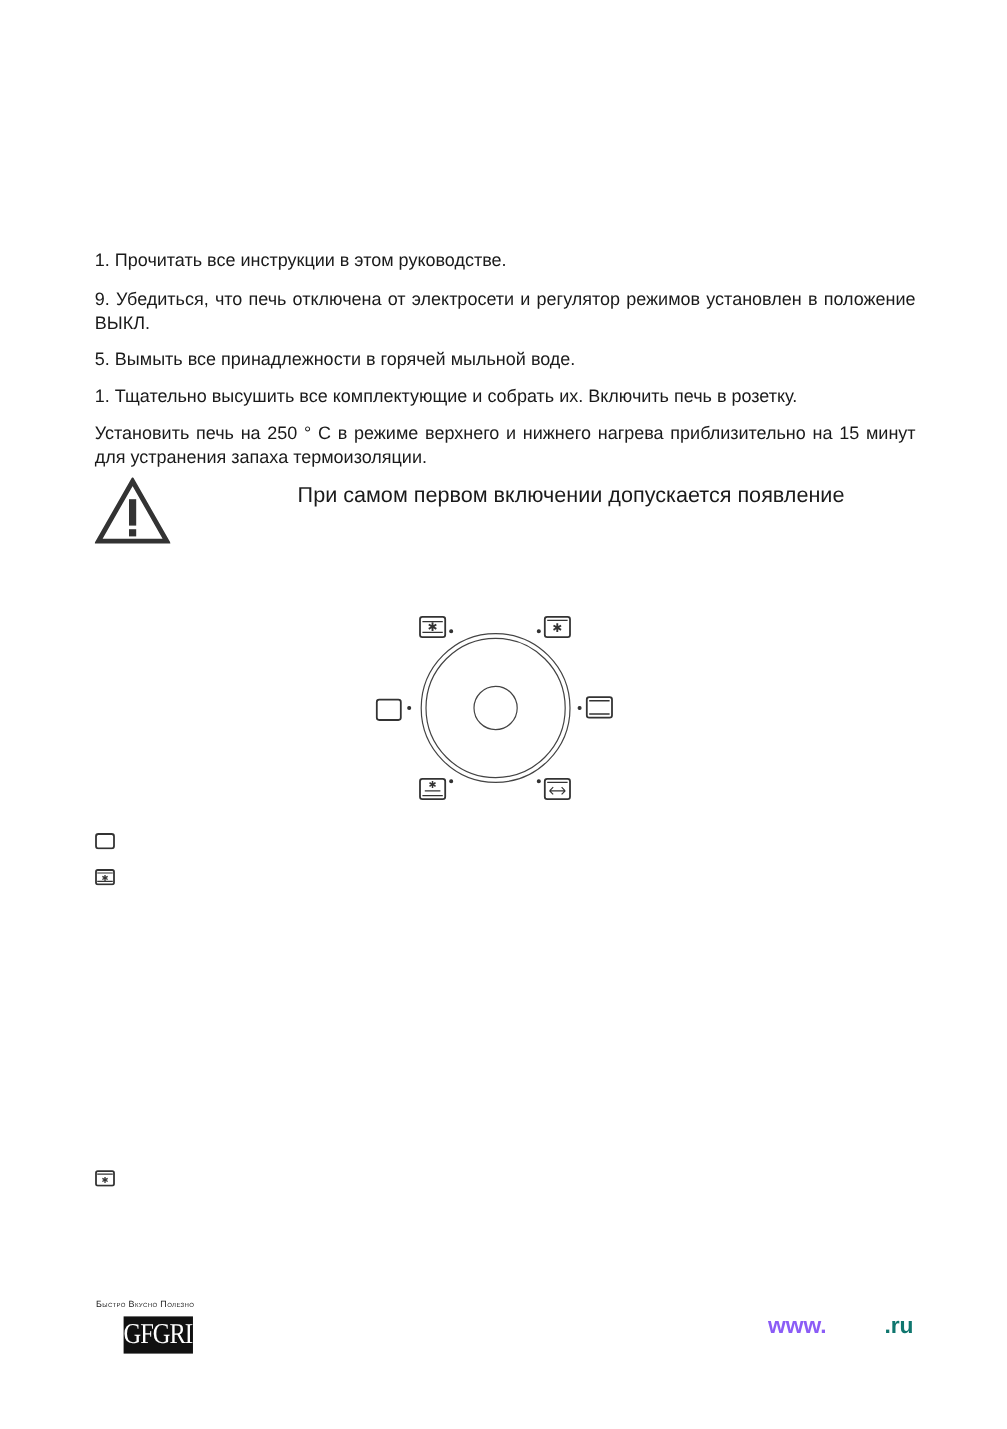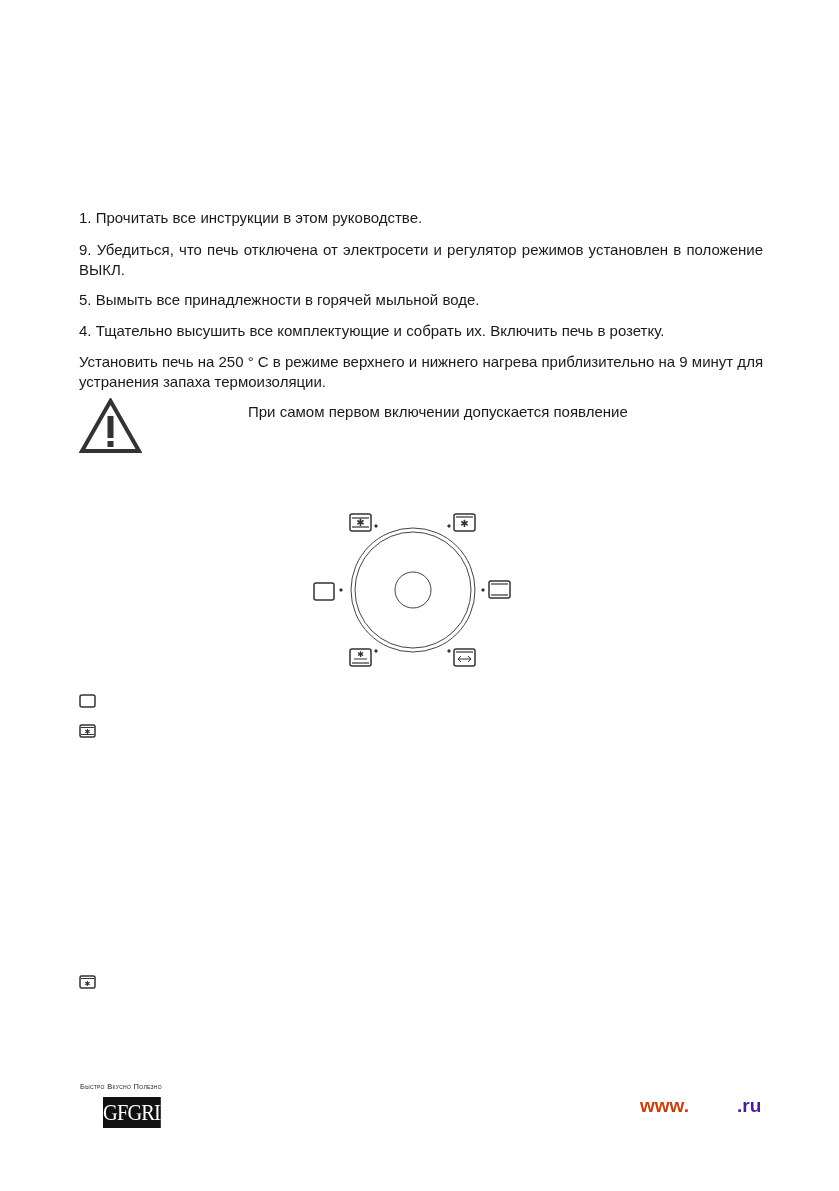--- a/index.html
+++ b/index.html
@@ -1,35 +1,35 @@
 <!DOCTYPE html>
 <html><head>
 <meta charset="utf-8">
 <style>
   html, body { margin:0; padding:0; background:#fff; }
   body { width:839px; height:1191px; position:relative; font-family:"Liberation Sans", sans-serif; color:#1a1a1a; overflow:hidden; }
   .para { position:absolute; left:79px; width:684px; font-size:15px; line-height:20px; text-align:justify; }
   .para.j { text-align-last:left; }
   .warn-icon { position:absolute; left:79px; top:398px; width:63px; height:56px; }
-  .warn-text { position:absolute; left:248px; top:402px; font-size:15px; line-height:20px; }
+  .warn-text { position:absolute; left:248px; top:402px; font-size:18px; line-height:20px; }
   .dial { position:absolute; left:312px; top:508px; width:210px; height:172px; }
   .legend-icon { position:absolute; left:79px; width:17px; height:14px; }
   .slogan { position:absolute; left:80px; top:1082px; font-size:7.5px; font-weight:normal; letter-spacing:0.3px; font-variant:small-caps; }
   .logo { position:absolute; left:103px; top:1097px; width:68px; height:31px; background:#111; color:#fff; font-family:"Liberation Serif", serif; font-size:24px; line-height:31px; text-align:center; letter-spacing:-1px; transform:scaleX(0.85); transform-origin:left; }
-  .www { position:absolute; left:640px; top:1095px; font-size:19px; font-weight:bold; color:#c2410c; }
-  .ru { position:absolute; left:737px; top:1095px; font-size:19px; font-weight:bold; color:#4c1d95; }
+  .www { position:absolute; left:640px; top:1095px; font-size:19px; font-weight:bold; color:#8b5cf6; }
+  .ru { position:absolute; left:737px; top:1095px; font-size:19px; font-weight:bold; color:#0f766e; }
 </style>
 </head>
 <body>
 
 <div class="para" style="top:208px;">1. Прочитать все инструкции в этом руководстве.</div>
 <div class="para j" style="top:240px;">9. Убедиться, что печь отключена от электросети и регулятор режимов установлен в положение ВЫКЛ.</div>
 <div class="para" style="top:290px;">5. Вымыть все принадлежности в горячей мыльной воде.</div>
-<div class="para" style="top:321px;">4. Тщательно высушить все комплектующие и собрать их. Включить печь в розетку.</div>
-<div class="para j" style="top:352px;">Установить печь на 250 ° С в режиме верхнего и нижнего нагрева приблизительно на 9 минут для устранения запаха термоизоляции.</div>
+<div class="para" style="top:321px;">1. Тщательно высушить все комплектующие и собрать их. Включить печь в розетку.</div>
+<div class="para j" style="top:352px;">Установить печь на 250 ° С в режиме верхнего и нижнего нагрева приблизительно на 15 минут для устранения запаха термоизоляции.</div>
 
 <svg class="warn-icon" viewBox="0 0 63 56">
   <path d="M31.5 3 L60 53 L3 53 Z" fill="none" stroke="#333" stroke-width="4" stroke-linejoin="miter"></path>
   <rect x="28.5" y="18" width="6" height="22" fill="#333"></rect>
   <rect x="28.5" y="43" width="6" height="6" fill="#333"></rect>
 </svg>
 <div class="warn-text">При самом первом включении допускается появление</div>
 
 <svg class="dial" viewBox="0 0 210 172">
   <g fill="none" stroke="#444" stroke-width="1">

